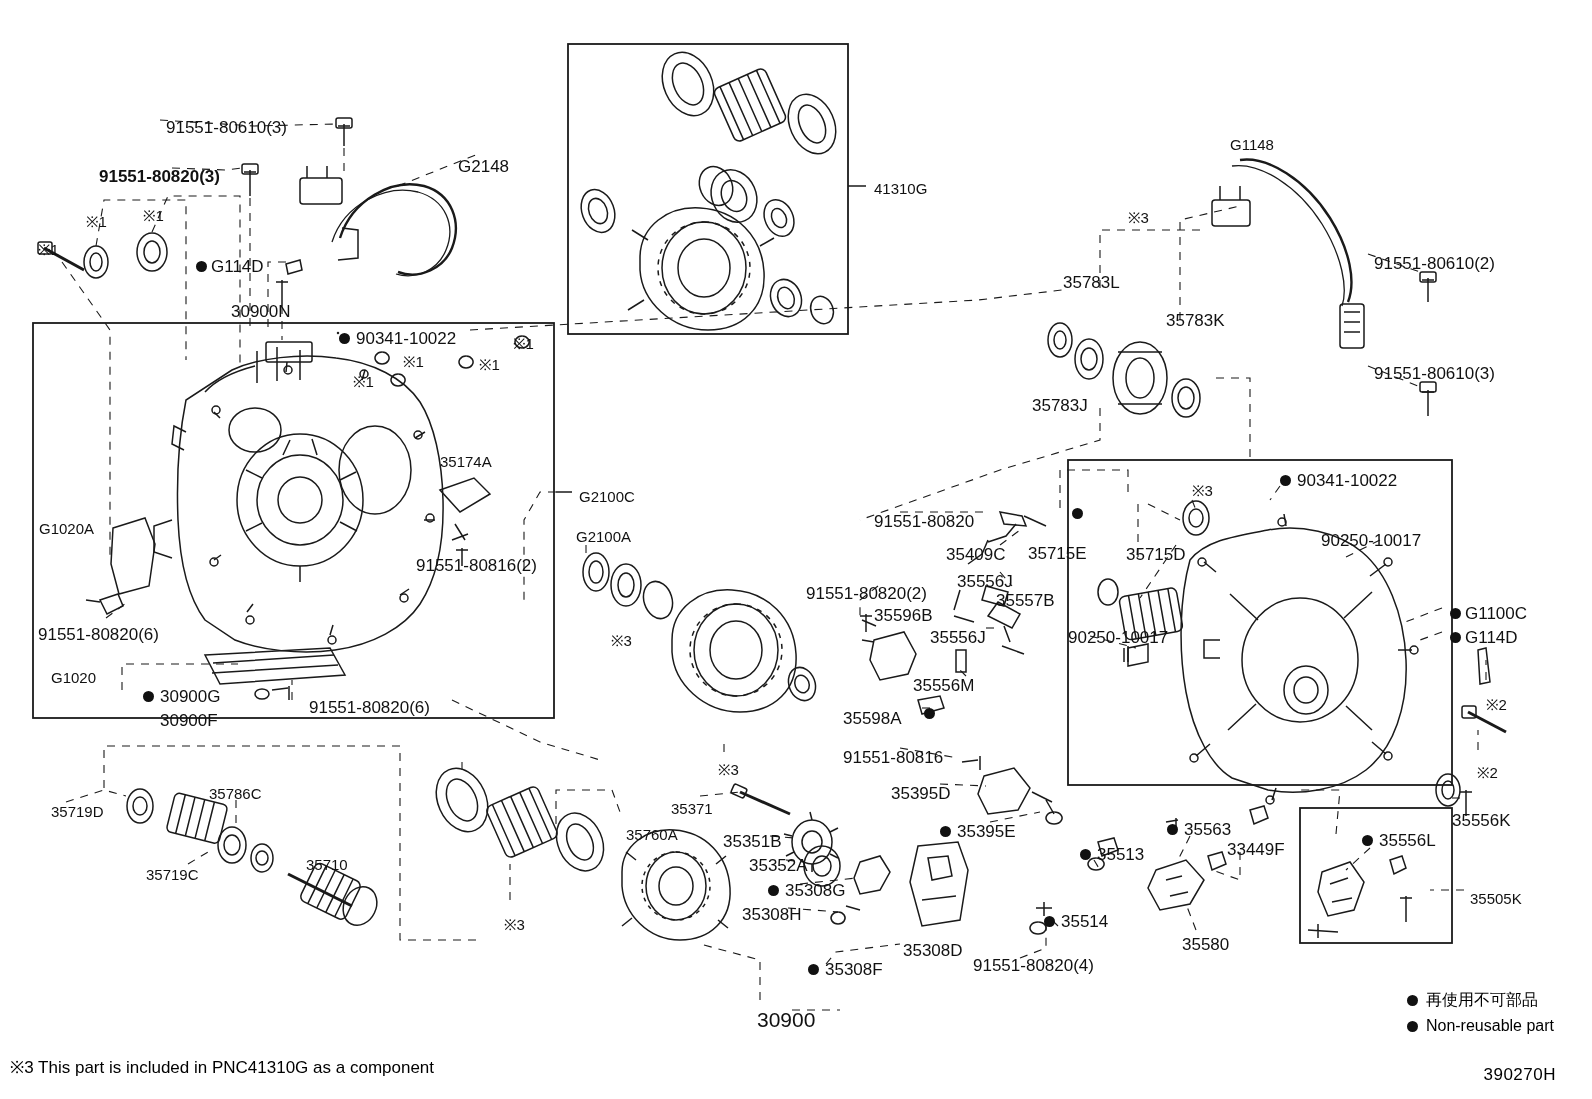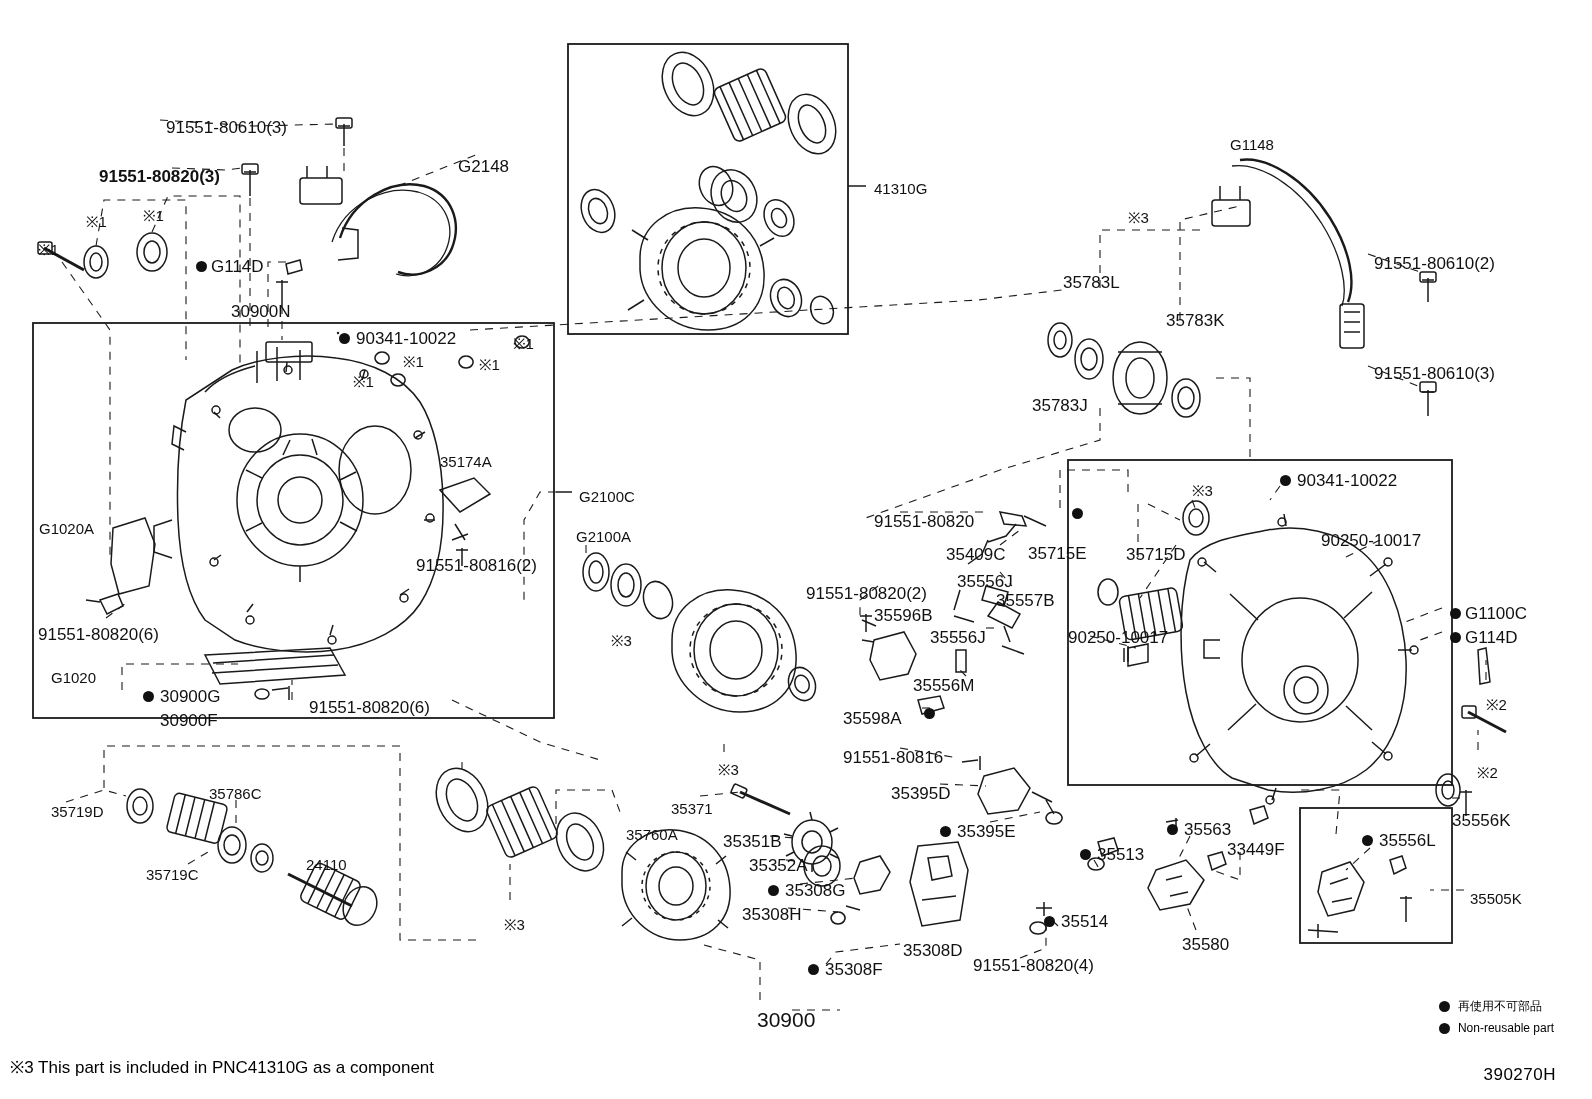--- a/index.html
+++ b/index.html
@@ -51,21 +51,21 @@
     gap: 8px;
     margin-bottom: 6px;
   }
   .legend-dot {
     width: 11px;
     height: 11px;
     border-radius: 50%;
     background: #111;
     flex: none;
   }
-  .legend-text { font-size: 12px; }
+  .legend-text { font-size: 16px; }
   .footnotes {
     position: absolute;
     left: 10px;
     bottom: 18px;
     font-size: 17px;
     line-height: 26px;
   }
   .sheetno {
     position: absolute;
     right: 36px;
@@ -479,21 +479,21 @@
     <div class="dot" style="left:1362px; top:835px;"></div>
     <div class="lbl" style="left:1379px; top:831px;">35556L</div>
     <div class="lbl big" style="left:1470px; top:889px;">35505K</div>
     <div class="dot" style="left:1044px; top:916px;"></div>
     <div class="lbl" style="left:1061px; top:912px;">35514</div>
     <div class="lbl" style="left:1182px; top:935px;">35580</div>
     <div class="lbl" style="left:973px; top:956px;">91551-80820(4)</div>
     <div class="lbl big" style="left:51px; top:802px;">35719D</div>
     <div class="lbl big" style="left:209px; top:784px;">35786C</div>
     <div class="lbl big" style="left:146px; top:865px;">35719C</div>
-    <div class="lbl big" style="left:306px; top:855px;">24110</div>
+    <div class="lbl big" style="left:306px; top:855px;">35710</div>
     <div class="lbl sm" style="left:504px; top:915px;">※3</div>
     <div class="lbl big" style="left:626px; top:825px;">35760A</div>
     <div class="lbl big" style="left:671px; top:799px;">35371</div>
     <div class="lbl" style="left:723px; top:832px;">35351B</div>
     <div class="lbl" style="left:749px; top:856px;">35352A</div>
     <div class="dot" style="left:768px; top:885px;"></div>
     <div class="lbl" style="left:785px; top:881px;">35308G</div>
     <div class="lbl" style="left:742px; top:905px;">35308H</div>
     <div class="lbl" style="left:903px; top:941px;">35308D</div>
     <div class="dot" style="left:808px; top:964px;"></div>

